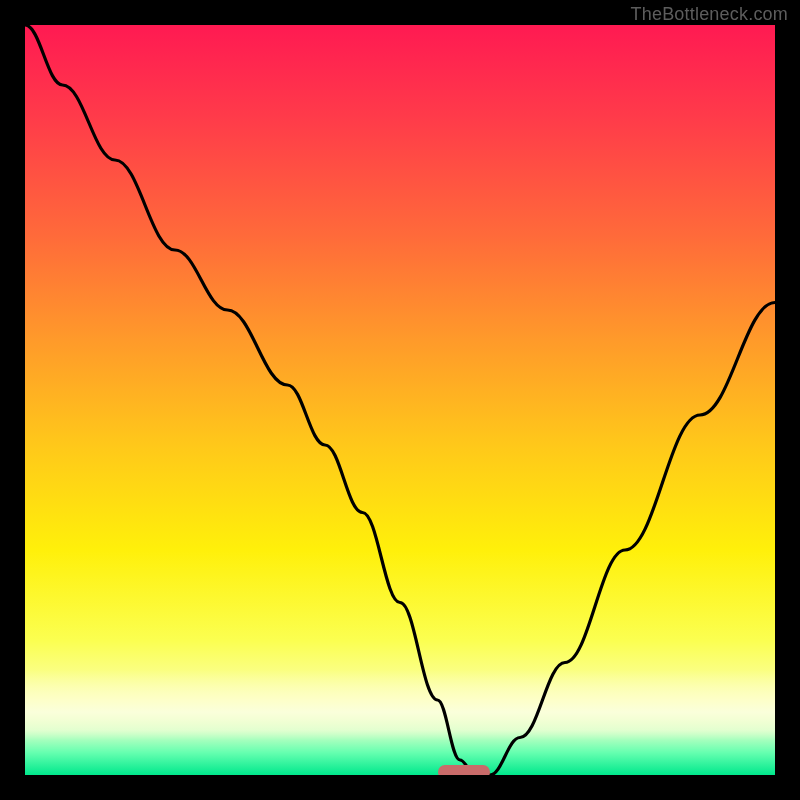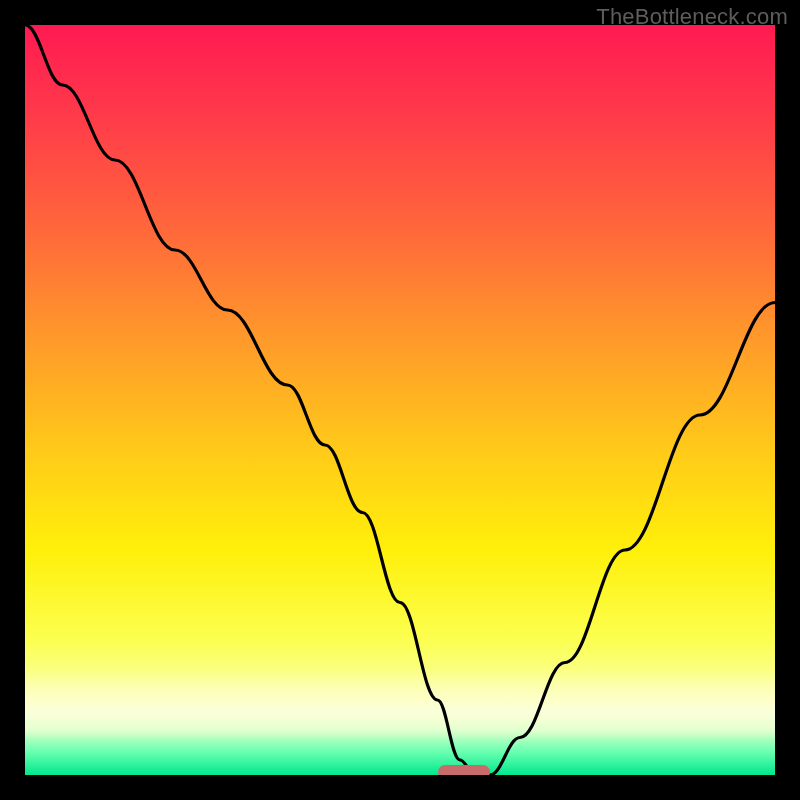--- a/index.html
+++ b/index.html
@@ -52,21 +52,21 @@
       rgba(255,255,210,0.65) 40%,
       rgba(255,255,230,0.75) 60%,
       rgba(255,255,210,0.0) 100%
     );
   }
   .watermark {
     position: absolute;
     top: 4px;
     right: 12px;
     font-family: Arial, Helvetica, sans-serif;
-    font-size: 22px;
+    font-size: 18px;
     color: #5d5d5d;
     letter-spacing: 0.2px;
   }
   svg.curve {
     position: absolute;
     top: 0;
     left: 0;
     width: 750px;
     height: 750px;
   }

